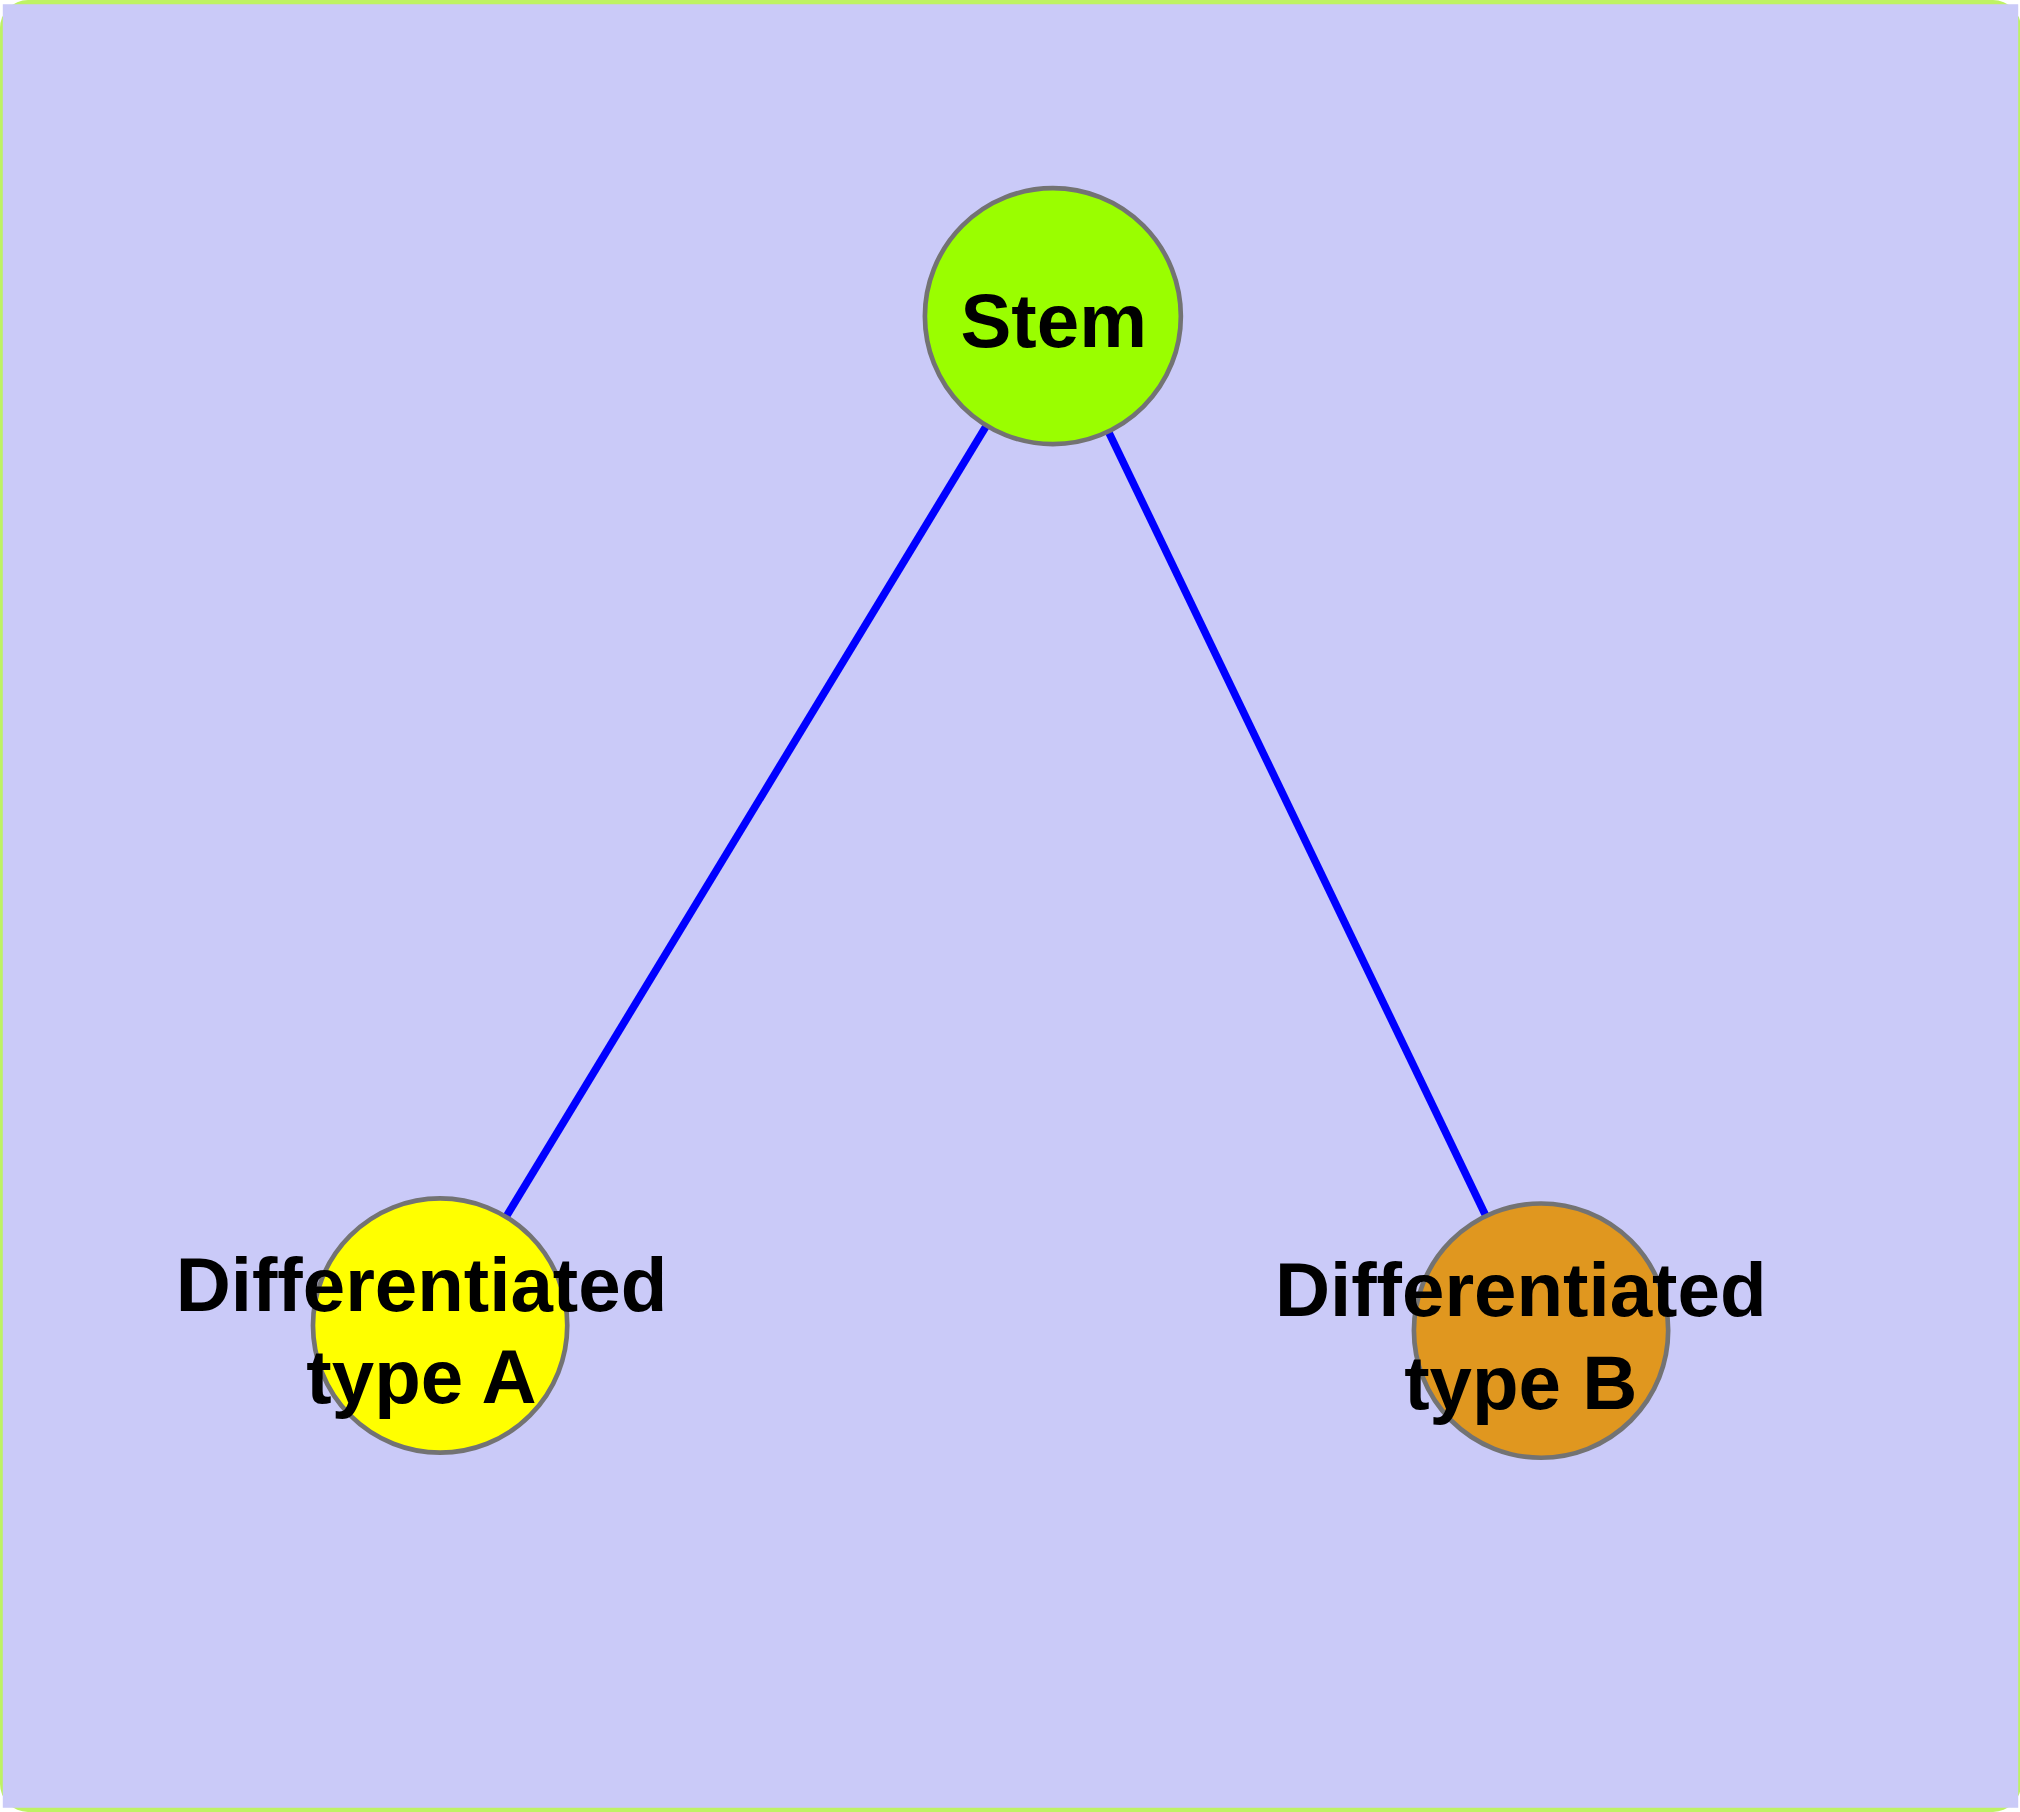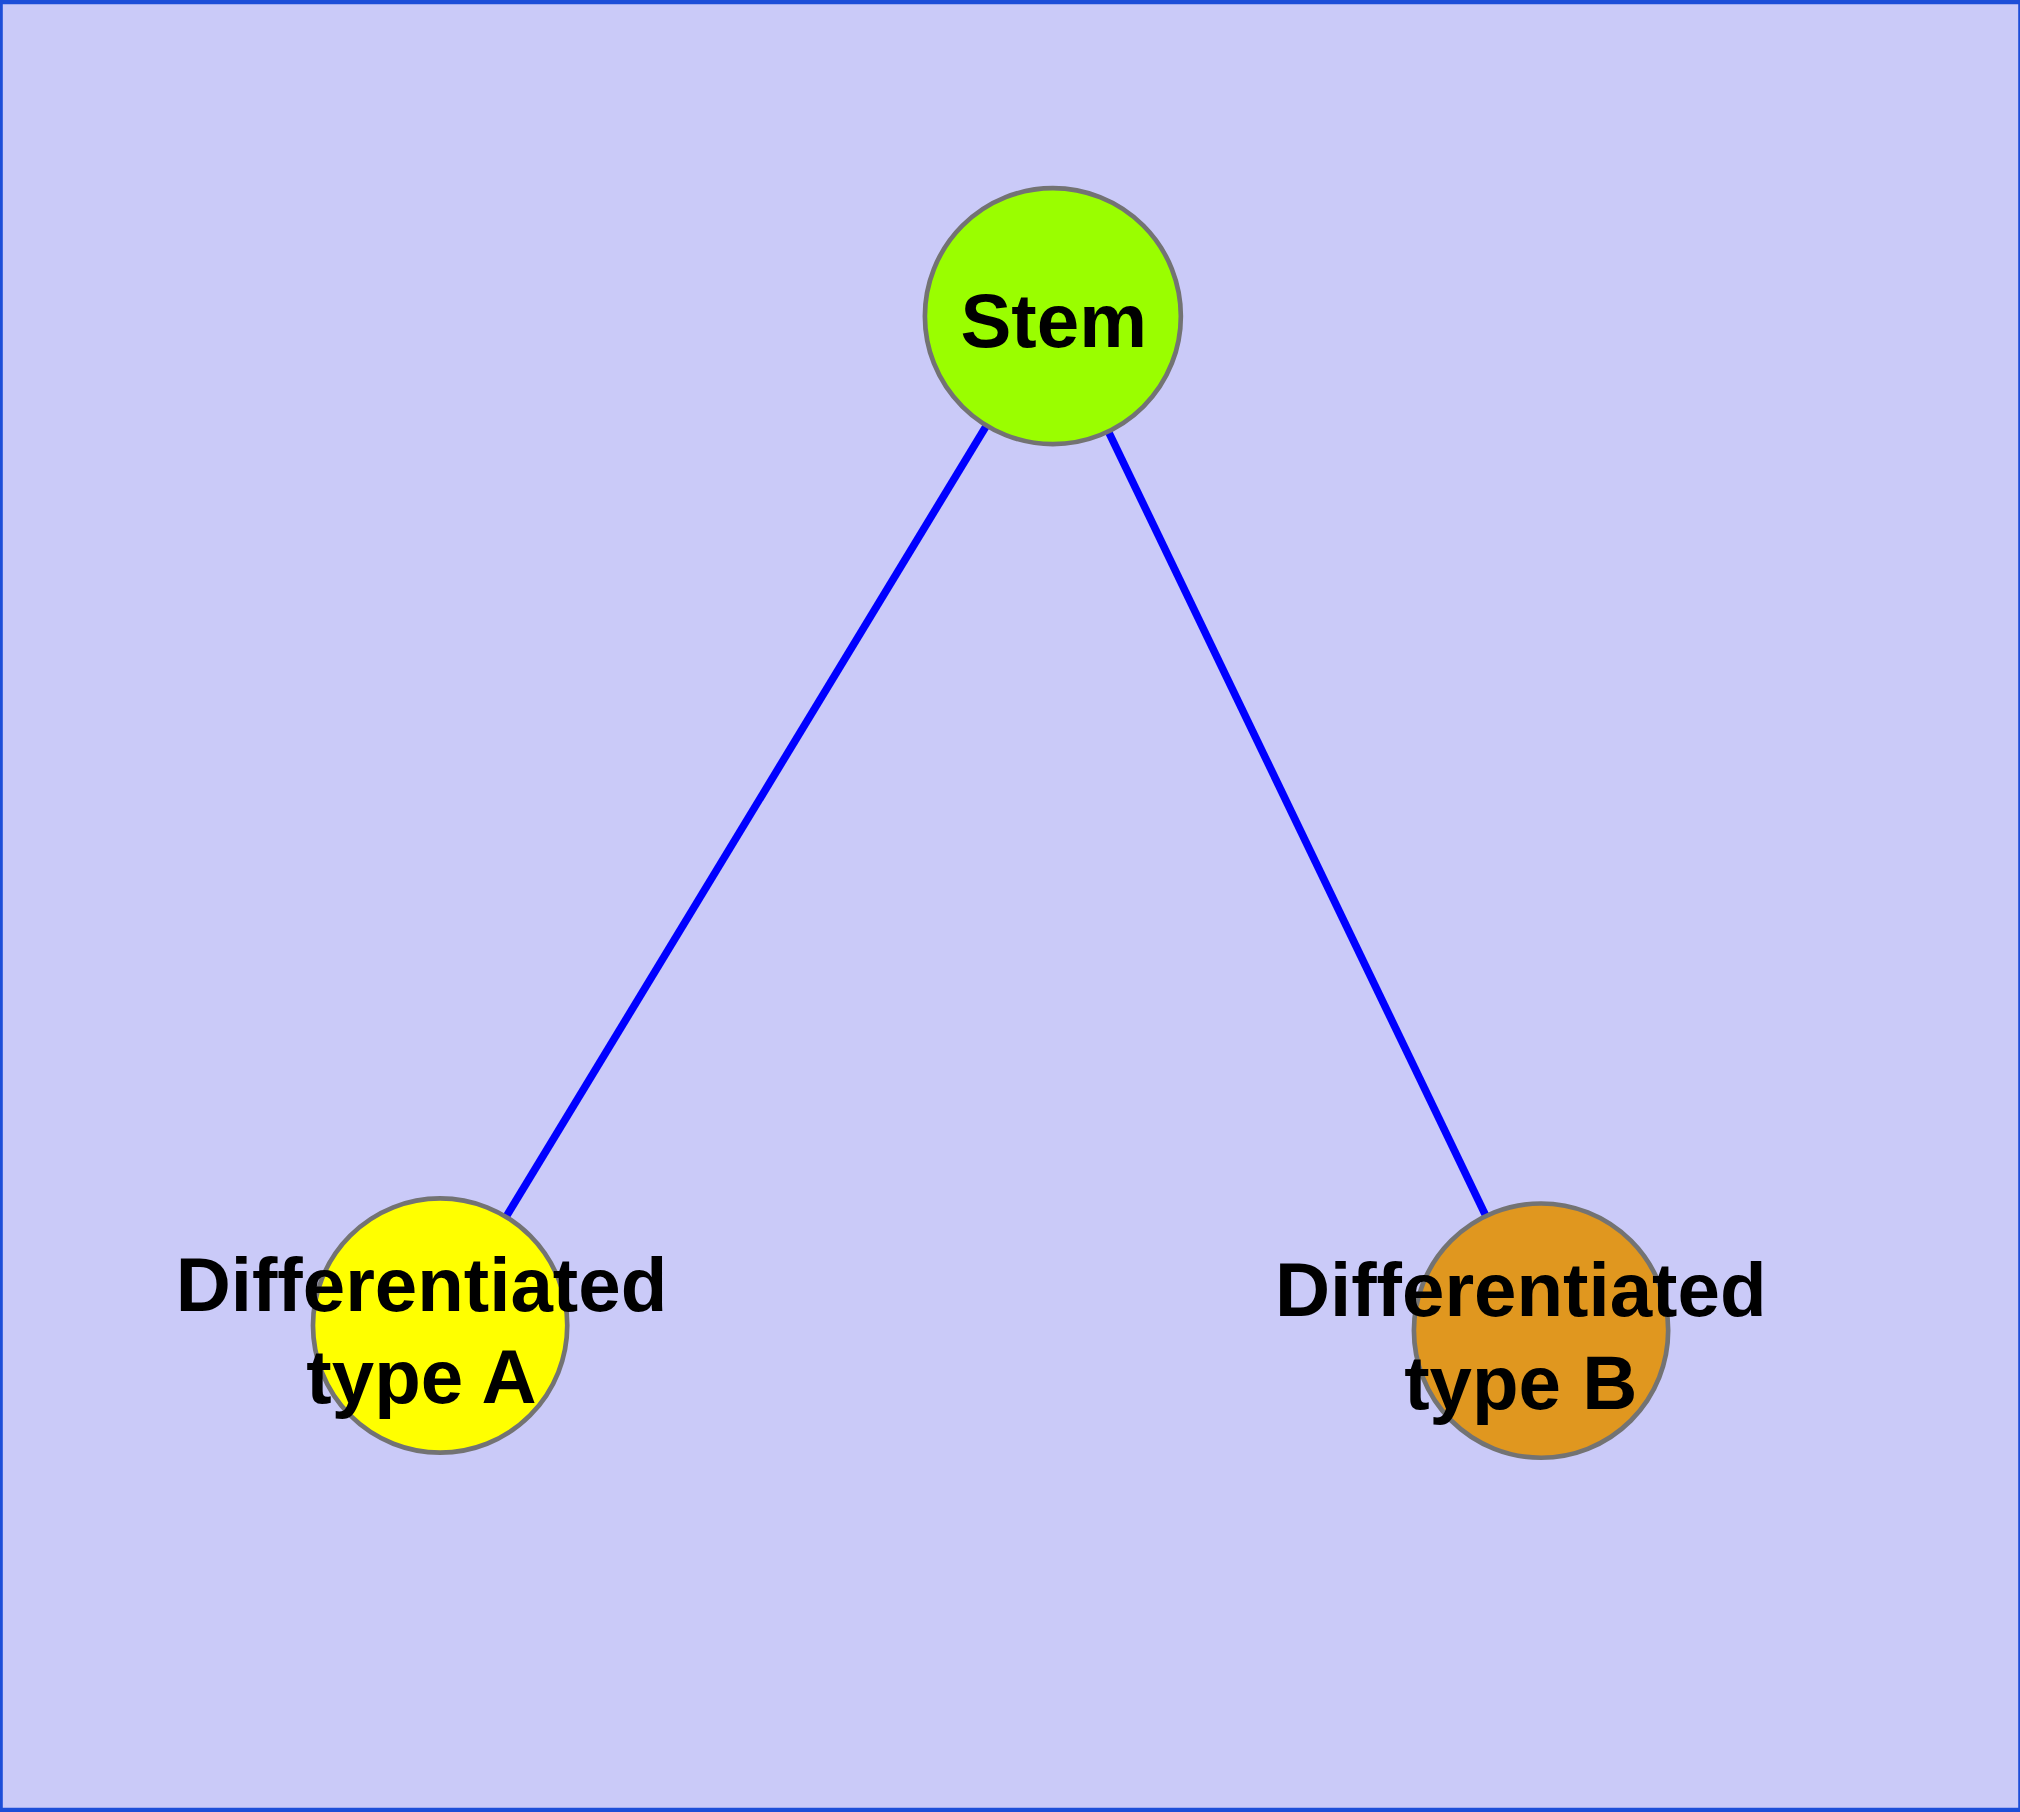--- a/index.html
+++ b/index.html
@@ -4,21 +4,22 @@
 <style>
   html, body {
     margin: 0;
     padding: 0;
     background: #ffffff;
   }
   .stage {
     position: relative;
     width: 2021px;
     height: 1812px;
-    background: #1d4ed8;
+    background: #bef264;
+    border-radius: 28px;
   }
   svg.graph {
     display: block;
     width: 2021px;
     height: 1812px;
   }
   .node-label {
     font-family: "Liberation Sans", sans-serif;
     font-weight: bold;
     font-size: 90px;

